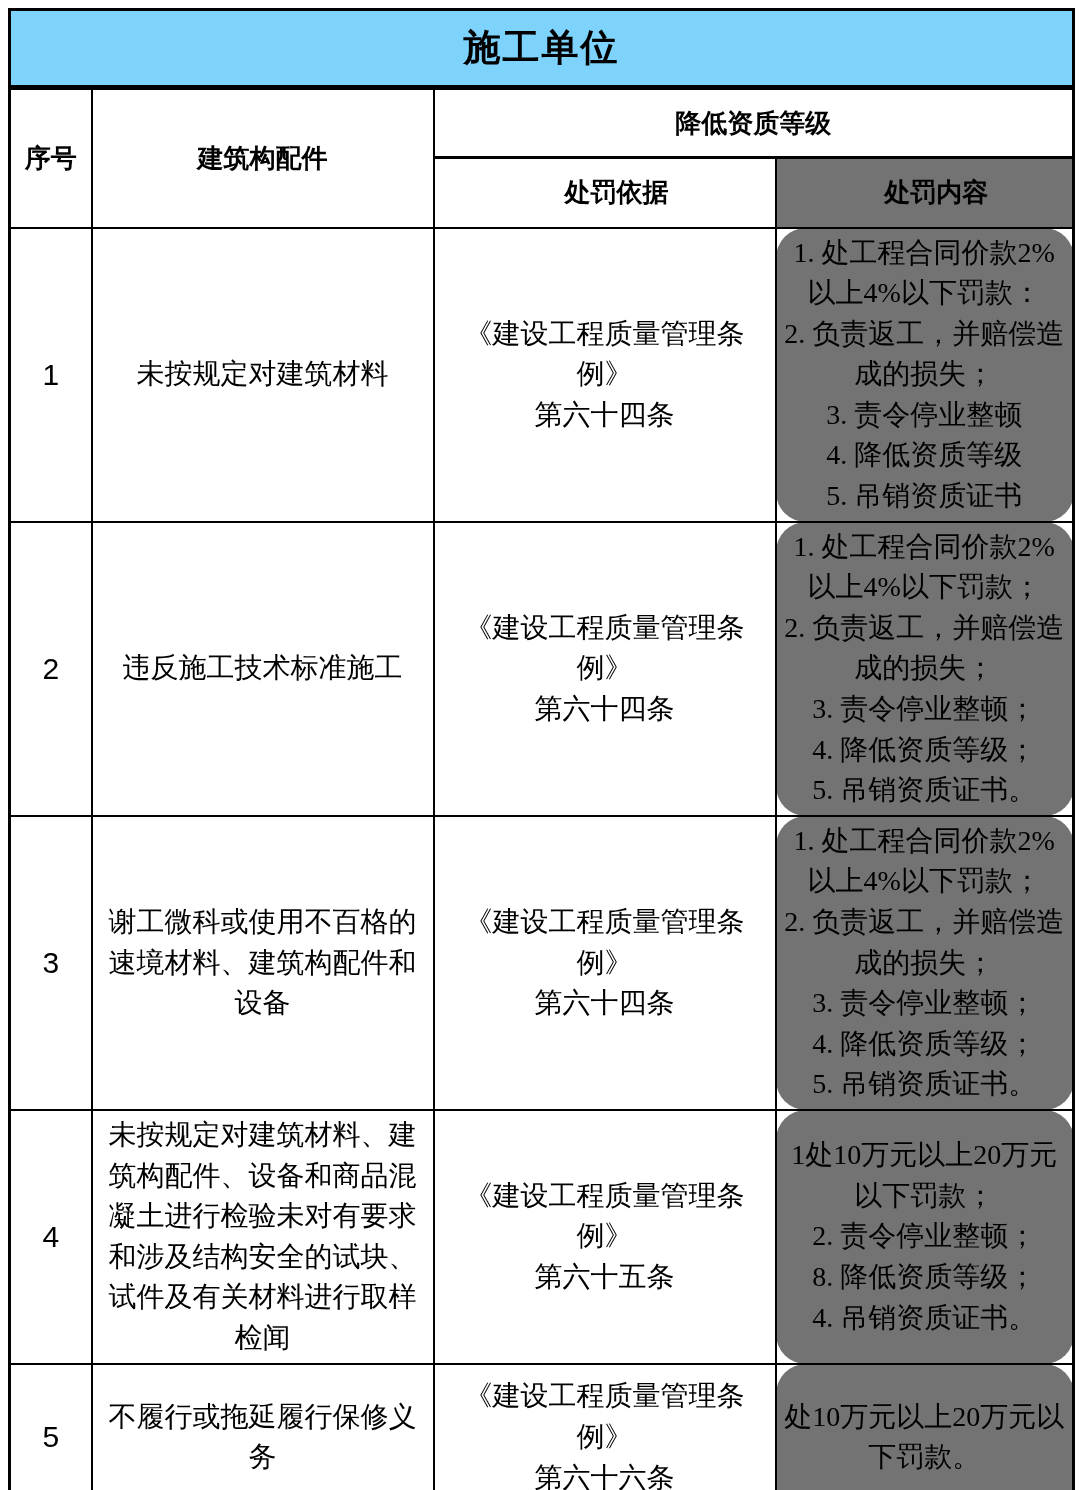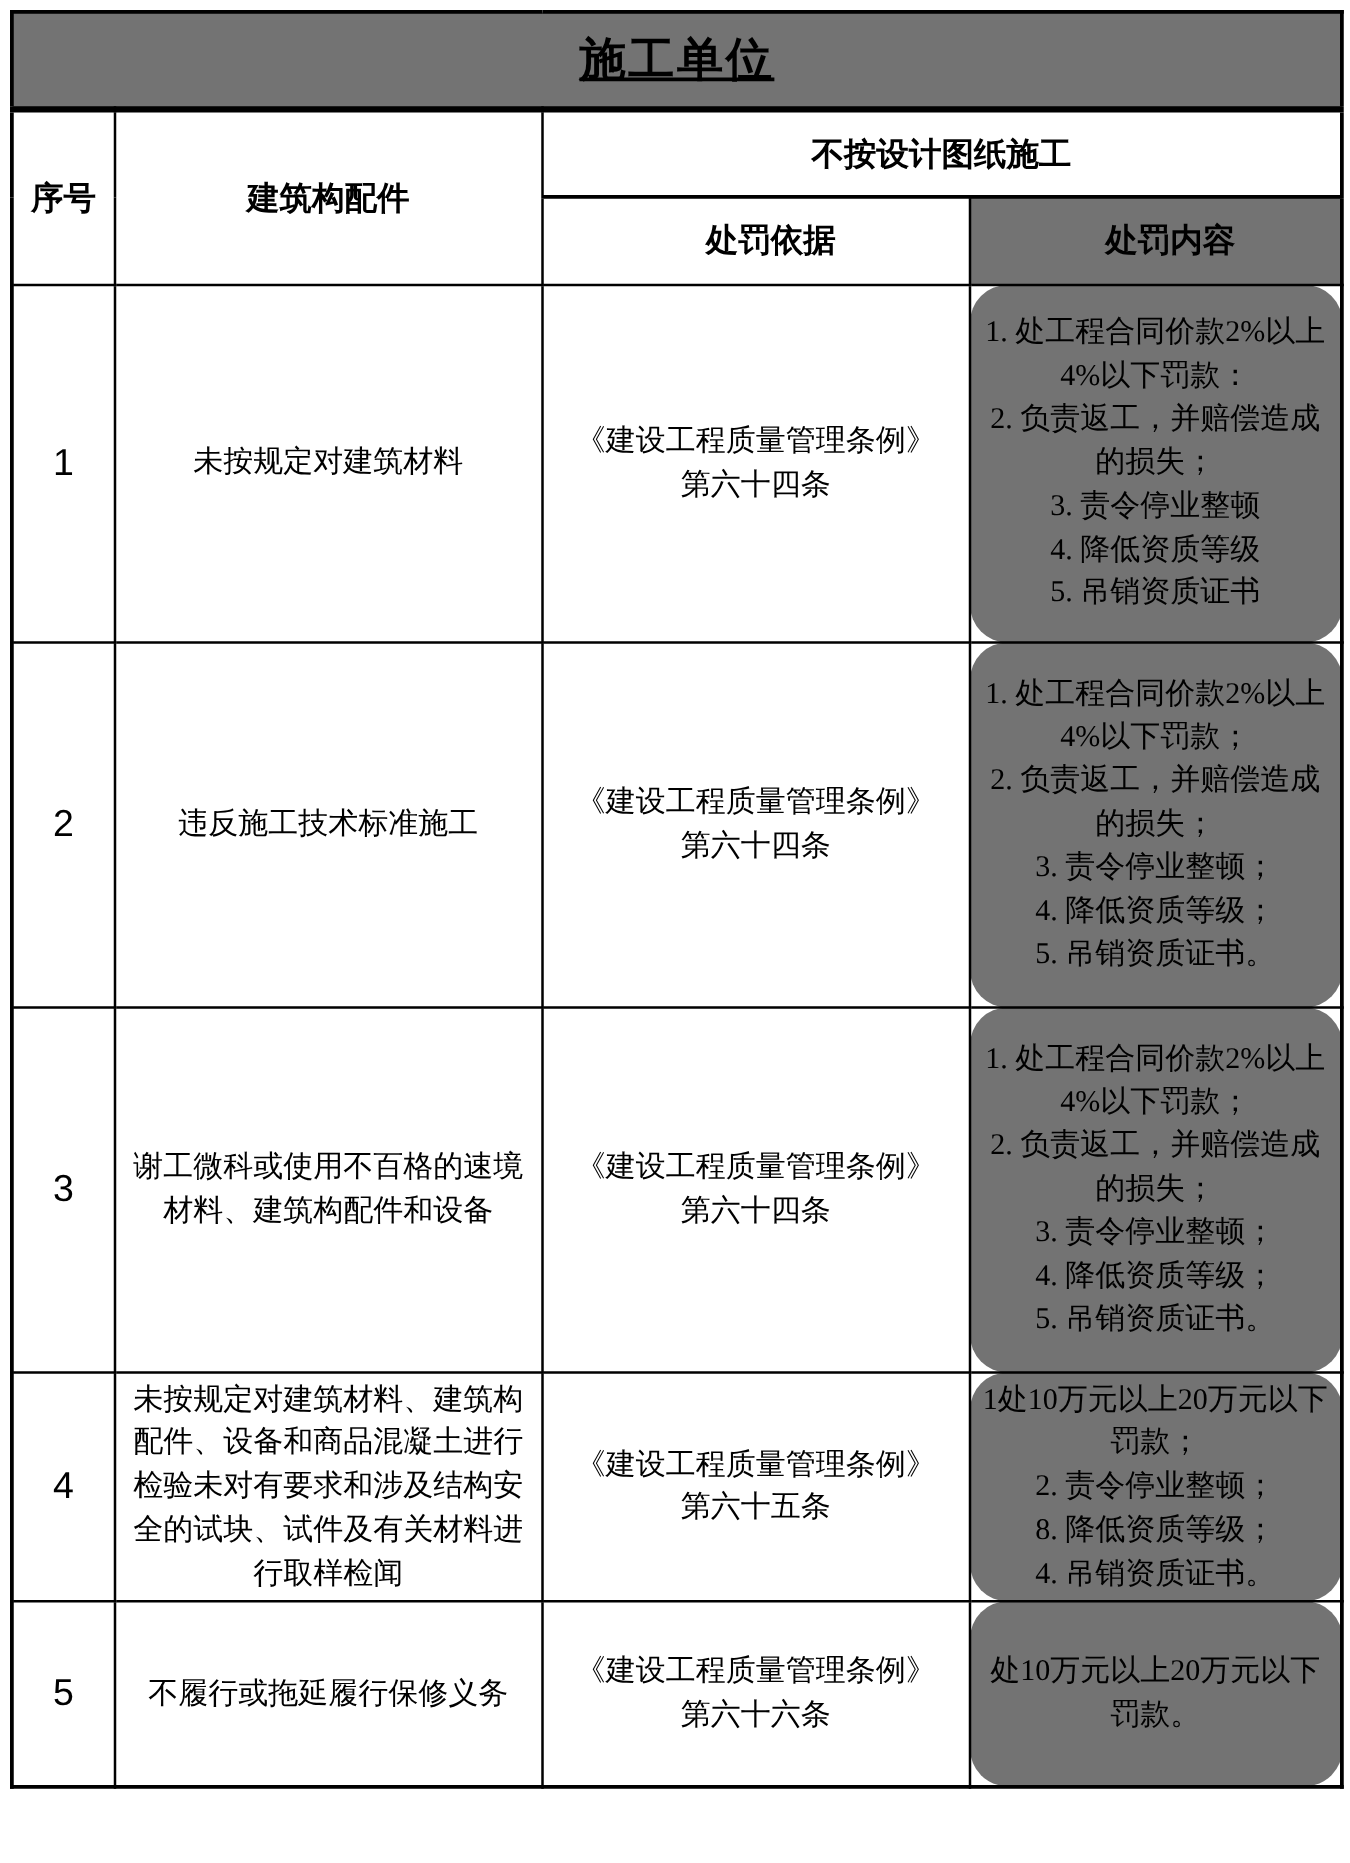--- a/index.html
+++ b/index.html
@@ -26,27 +26,26 @@
     border: 2px solid #000000;
     text-align: center;
     vertical-align: middle;
     padding: 4px 4px;
     box-sizing: border-box;
     word-break: break-all;
   }
   
   tr.title-row td {
     height: 78px;
-    background: #737373;
+    background: #7dd3fc;
     border-bottom: 5px solid #000000;
     font-family: "Liberation Sans", sans-serif;
     font-weight: bold;
     font-size: 37px;
     letter-spacing: 2px;
-    text-decoration: underline;
   }
   
   tr.header-row-1 td, tr.header-row-2 td {
     font-family: "Liberation Sans", sans-serif;
     font-weight: bold;
     font-size: 26px;
   }
   tr.header-row-1 td { height: 70px; }
   tr.header-row-2 td { height: 70px; padding-left: 28px; }
   td.group-header { border-bottom: 3px solid #000000; }
@@ -54,21 +53,21 @@
   col.c-no    { width: 82px; }
   col.c-item  { width: 342px; }
   col.c-basis { width: 342px; }
   col.c-cont  { width: 298px; }
   
   td.no-cell {
     font-family: "Liberation Sans", sans-serif;
     font-size: 30px;
   }
   td.item-cell, td.basis-cell, td.content-cell {
-    font-size: 24px;
+    font-size: 28px;
     line-height: 1.45;
     white-space: pre-line;
     border-radius: 30px;
   }
   td.peach { background: #737373; }
   tr.data-row-1 td { height: 286px; }
   tr.data-row-2 td { height: 292px; }
   tr.data-row-3 td { height: 292px; }
   tr.data-row-4 td { height: 176px; }
   tr.data-row-5 td { height: 148px; }
@@ -84,21 +83,21 @@
       <col class="c-basis">
       <col class="c-cont">
     </colgroup>
     <tbody>
       <tr class="title-row">
         <td colspan="4">施工单位</td>
       </tr>
       <tr class="header-row-1">
         <td rowspan="2">序号</td>
         <td rowspan="2">建筑构配件</td>
-        <td colspan="2" class="group-header">不按设计图纸施工</td>
+        <td colspan="2" class="group-header">降低资质等级</td>
       </tr>
       <tr class="header-row-2">
         <td>处罚依据</td>
         <td class="peach">处罚内容</td>
       </tr>
 
       <tr class="data-row-1">
         <td class="no-cell">1</td>
         <td class="item-cell">未按规定对建筑材料</td>
         <td class="basis-cell">《建设工程质量管理条例》

